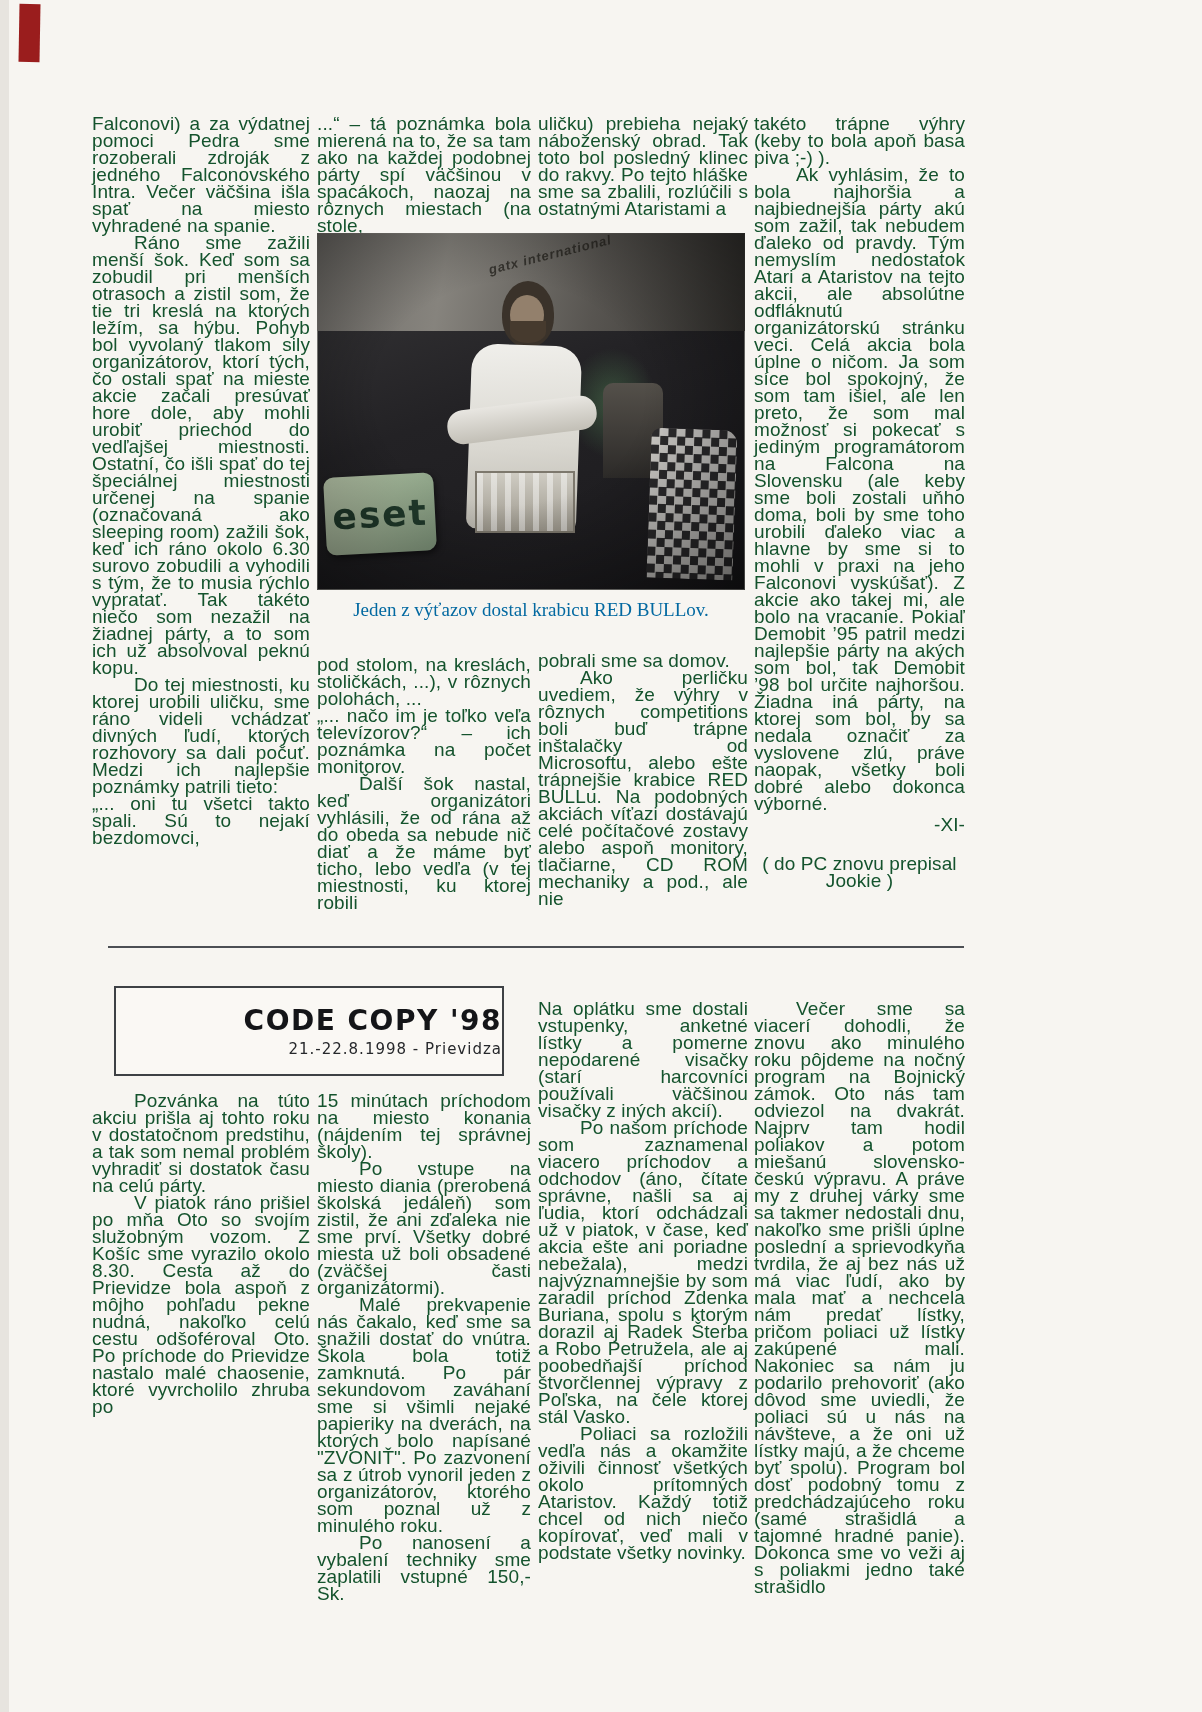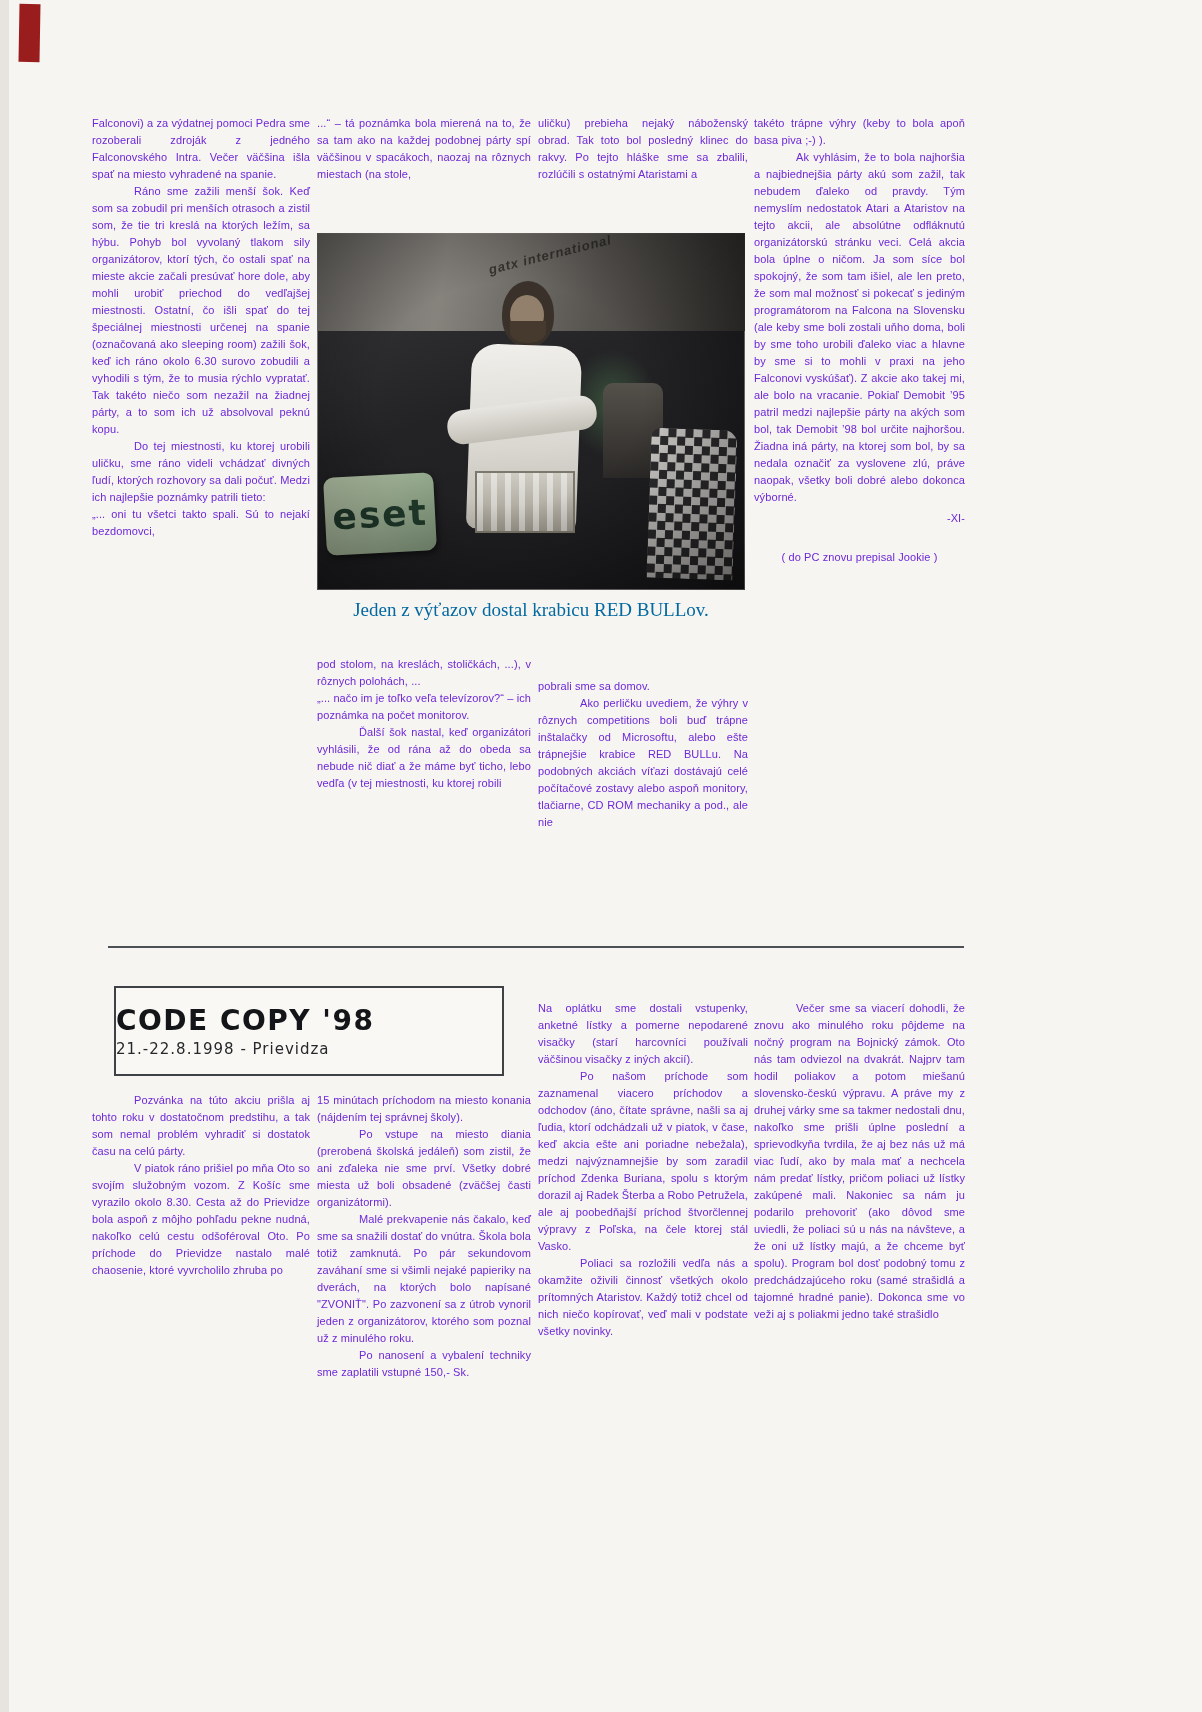--- a/index.html
+++ b/index.html
@@ -5,21 +5,21 @@
   html,body{margin:0;padding:0;}
   body{
     width:1202px;height:1712px;position:relative;
     background:#f7f5f1;
     font-family:"Liberation Sans", sans-serif;
     overflow:hidden;
   }
   .scan-edge{position:absolute;left:0;top:0;width:9px;height:1712px;background:#e7e4df;}
   .red-mark{position:absolute;left:19px;top:4px;width:21px;height:58px;background:#9a1d1d;transform:rotate(1deg);}
   .col{
-    position:absolute;color:#6d28d9;font-size:11px;line-height:17px;
+    position:absolute;color:#14532d;font-size:19px;line-height:17px;
     text-align:justify;letter-spacing:0.1px;
   }
   .para{margin:0;}
   .para.indent{text-indent:42px;}
   
   .photo{
     position:absolute;left:317px;top:233px;width:428px;height:357px;
     background:linear-gradient(160deg,#39383a 0%,#232225 45%,#1b1a1d 100%);
     overflow:hidden;box-shadow:0 0 0 1px #8b8a86 inset;
   }
@@ -63,21 +63,21 @@
     position:absolute;left:317px;top:598px;width:428px;
     font-family:"Liberation Serif", serif;font-weight:normal;font-size:19px;line-height:24px;
     color:#0369a1;text-align:center;
   }
   .signature{text-align:right;margin:0;padding-top:4px;}
   .credit{text-align:center;margin:0;padding-top:22px;}
   .divider{position:absolute;left:108px;top:946px;width:856px;height:2px;background:#4c4f54;}
   .announce-box{
     position:absolute;left:114px;top:986px;width:386px;height:86px;
     border:2px solid #3e4145;background:#faf8f4;
-    display:flex;flex-direction:column;align-items:flex-start;justify-content:center;gap:3px;
+    display:flex;flex-direction:column;align-items:flex-end;justify-content:center;gap:3px;
   }
   .announce-title{
     font-size:28px;font-weight:900;color:#141518;letter-spacing:1.5px;
     font-family:"DejaVu Sans", sans-serif;
   }
   .announce-sub{
     font-size:15px;color:#26282b;letter-spacing:1px;font-family:"DejaVu Sans", sans-serif;
   }
 </style>
 </head>
@@ -120,21 +120,21 @@
 </div>
 
 <div class="caption">Jeden z výťazov dostal krabicu RED BULLov.</div>
 
 <div class="col" style="left:317px;top:656px;width:214px;">
     <p class="para">pod stolom, na kreslách, stoličkách, ...), v rôznych polohách, ...</p>
     <p class="para">„... načo im je toľko veľa televízorov?“ – ich poznámka na počet monitorov.</p>
     <p class="para indent">Ďalší šok nastal, keď organizátori vyhlásili, že od rána až do obeda sa nebude nič diať a že máme byť ticho, lebo vedľa (v tej miestnosti, ku ktorej robili</p>
   </div>
 
-<div class="col" style="left:538px;top:652px;width:210px;margin-top:26px;">
+<div class="col" style="left:538px;top:652px;width:210px;">
     <p class="para">pobrali sme sa domov.</p>
     <p class="para indent">Ako perličku uvediem, že výhry v rôznych competitions boli buď trápne inštalačky od Microsoftu, alebo ešte trápnejšie krabice RED BULLu. Na podobných akciách víťazi dostávajú celé počítačové zostavy alebo aspoň monitory, tlačiarne, CD ROM mechaniky a pod., ale nie</p>
   </div>
 
 <div class="col" style="left:754px;top:115px;width:211px;">
   <div>
       <p class="para">takéto trápne výhry (keby to bola apoň basa piva ;-) ).</p>
       <p class="para indent">Ak vyhlásim, že to bola najhoršia a najbiednejšia párty akú som zažil, tak nebudem ďaleko od pravdy. Tým nemyslím nedostatok Atari a Ataristov na tejto akcii, ale absolútne odfláknutú organizátorskú stránku veci. Celá akcia bola úplne o ničom. Ja som síce bol spokojný, že som tam išiel, ale len preto, že som mal možnosť si pokecať s jediným programátorom na Falcona na Slovensku (ale keby sme boli zostali uňho doma, boli by sme toho urobili ďaleko viac a hlavne by sme si to mohli v praxi na jeho Falconovi vyskúšať). Z akcie ako takej mi, ale bolo na vracanie. Pokiaľ Demobit ’95 patril medzi najlepšie párty na akých som bol, tak Demobit ’98 bol určite najhoršou. Žiadna iná párty, na ktorej som bol, by sa nedala označiť za vyslovene zlú, práve naopak, všetky boli dobré alebo dokonca výborné.</p>
     </div>
   <p class="para signature">-XI-</p>

